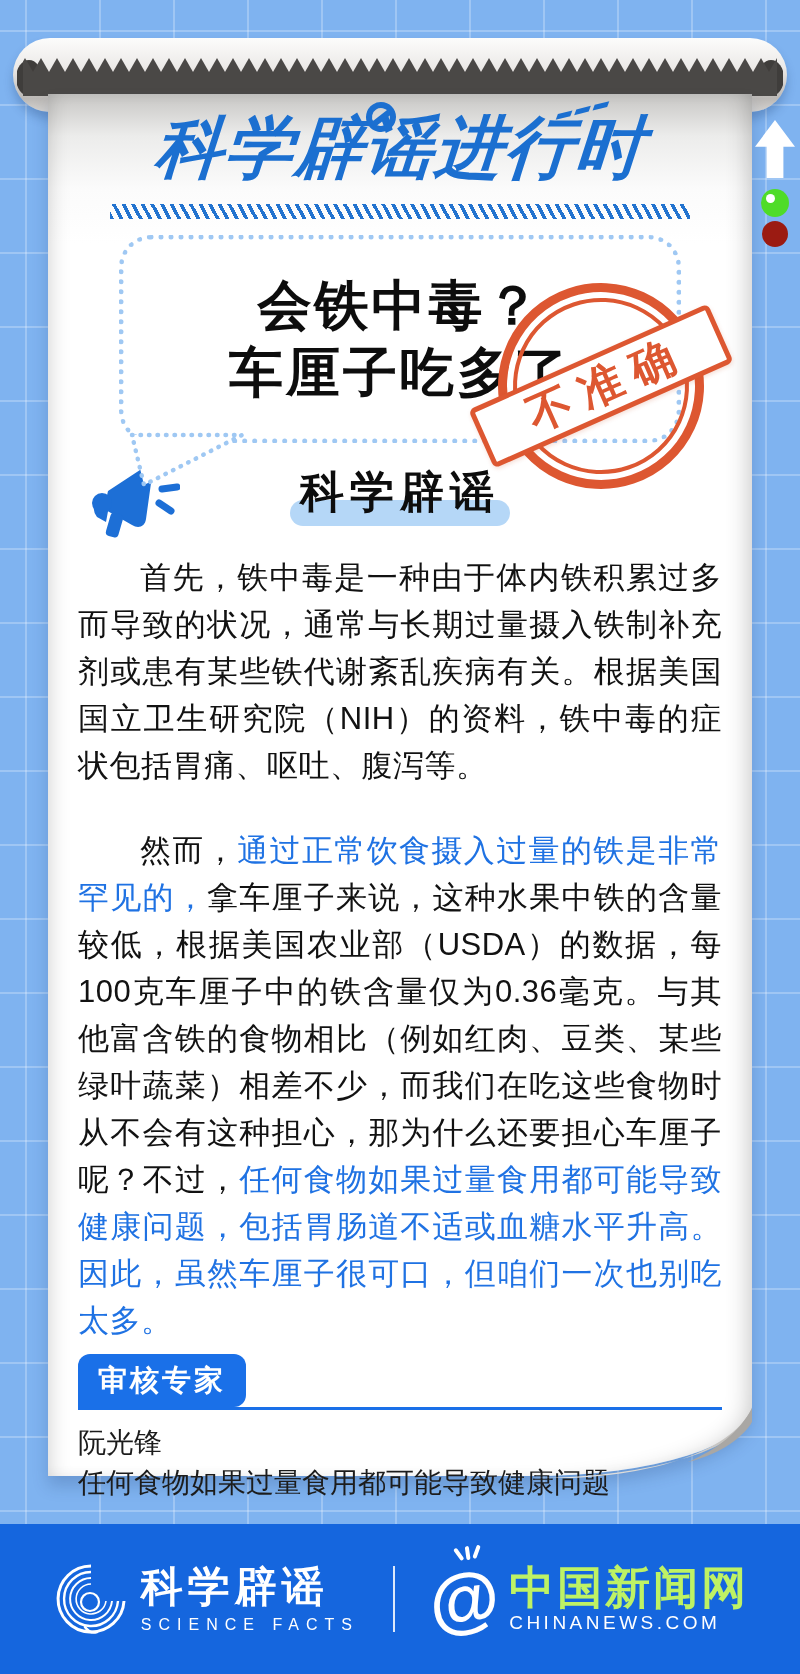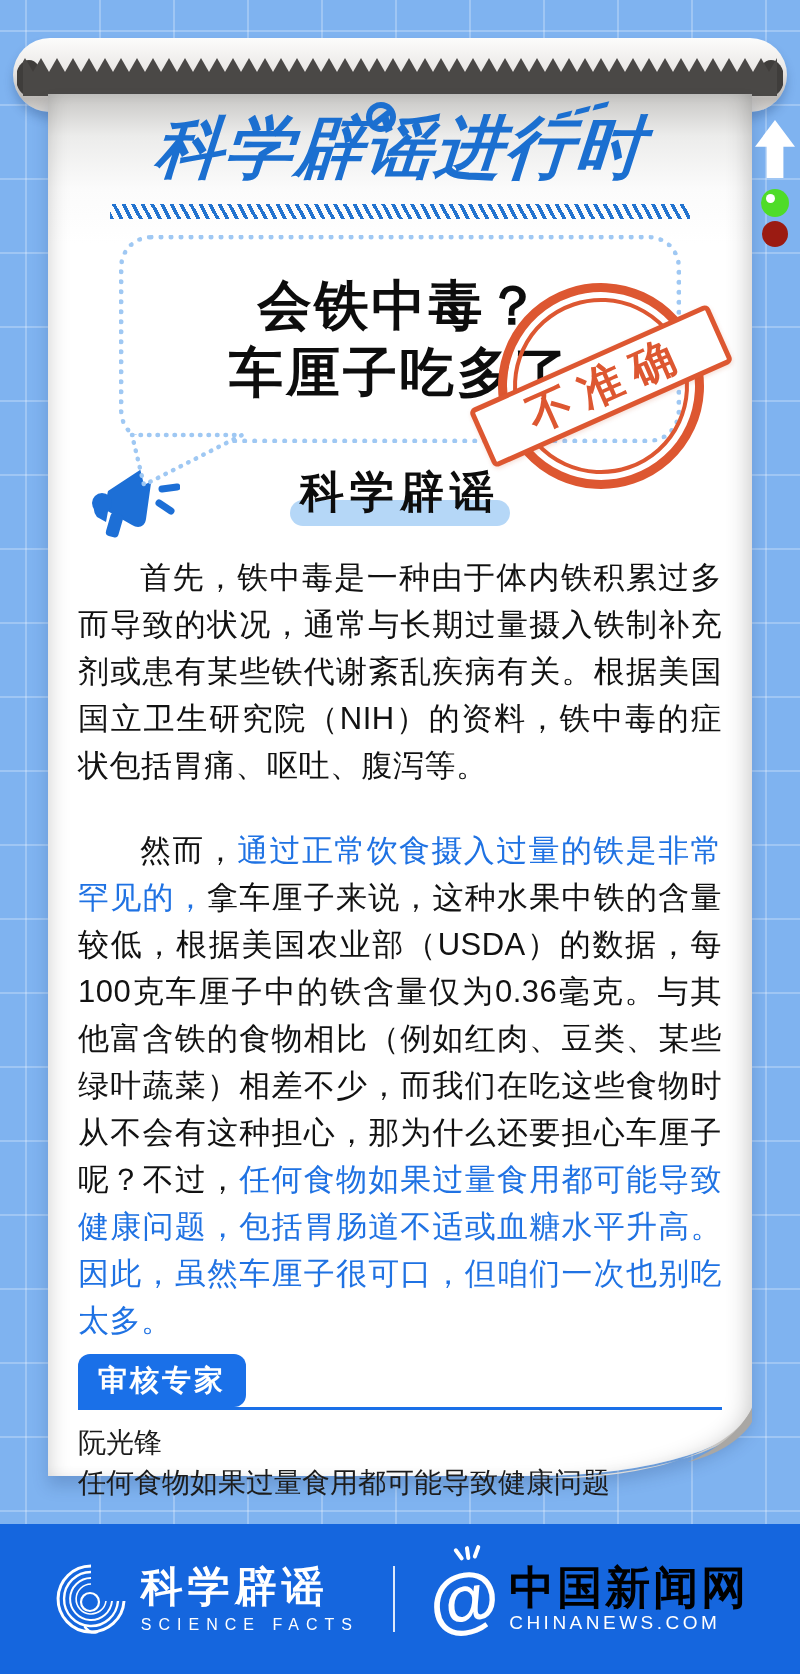--- a/index.html
+++ b/index.html
@@ -83,21 +83,21 @@
   .logo-col{display:flex;flex-direction:column;align-items:flex-start;}
   .logo-cn{color:#fff;font-weight:bold;font-size:42px;letter-spacing:5px;line-height:46px;white-space:nowrap;}
   .logo-sub{color:#fff;font-size:16px;letter-spacing:7px;margin-top:6px;white-space:nowrap;}
   .footer-divider{width:2px;height:66px;background:rgba(255,255,255,.85);}
   .logo-right{display:flex;align-items:center;gap:10px;}
   .at-icon{position:relative;color:#fff;font-size:72px;font-weight:bold;line-height:72px;transform:rotate(-8deg);}
   .sparks{position:absolute;left:34px;top:-16px;display:flex;gap:5px;}
   .sparks i{display:block;width:4px;height:14px;background:#fff;border-radius:2px;}
   .sparks i:nth-child(1){transform:rotate(-28deg);}
   .sparks i:nth-child(3){transform:rotate(28deg);}
-  .logo-cn2{color:#000000;font-weight:bold;font-size:45px;letter-spacing:3px;line-height:48px;white-space:nowrap;}
+  .logo-cn2{color:#bef264;font-weight:bold;font-size:45px;letter-spacing:3px;line-height:48px;white-space:nowrap;}
   .logo-sub2{color:#fff;font-size:19px;letter-spacing:3.5px;white-space:nowrap;}
 </style>
 </head>
 <body>
 
 <div class="canvas">
 
   <div class="roller"></div>
   <svg class="roller-teeth" viewBox="0 0 766 44" preserveAspectRatio="none">
     <defs>

